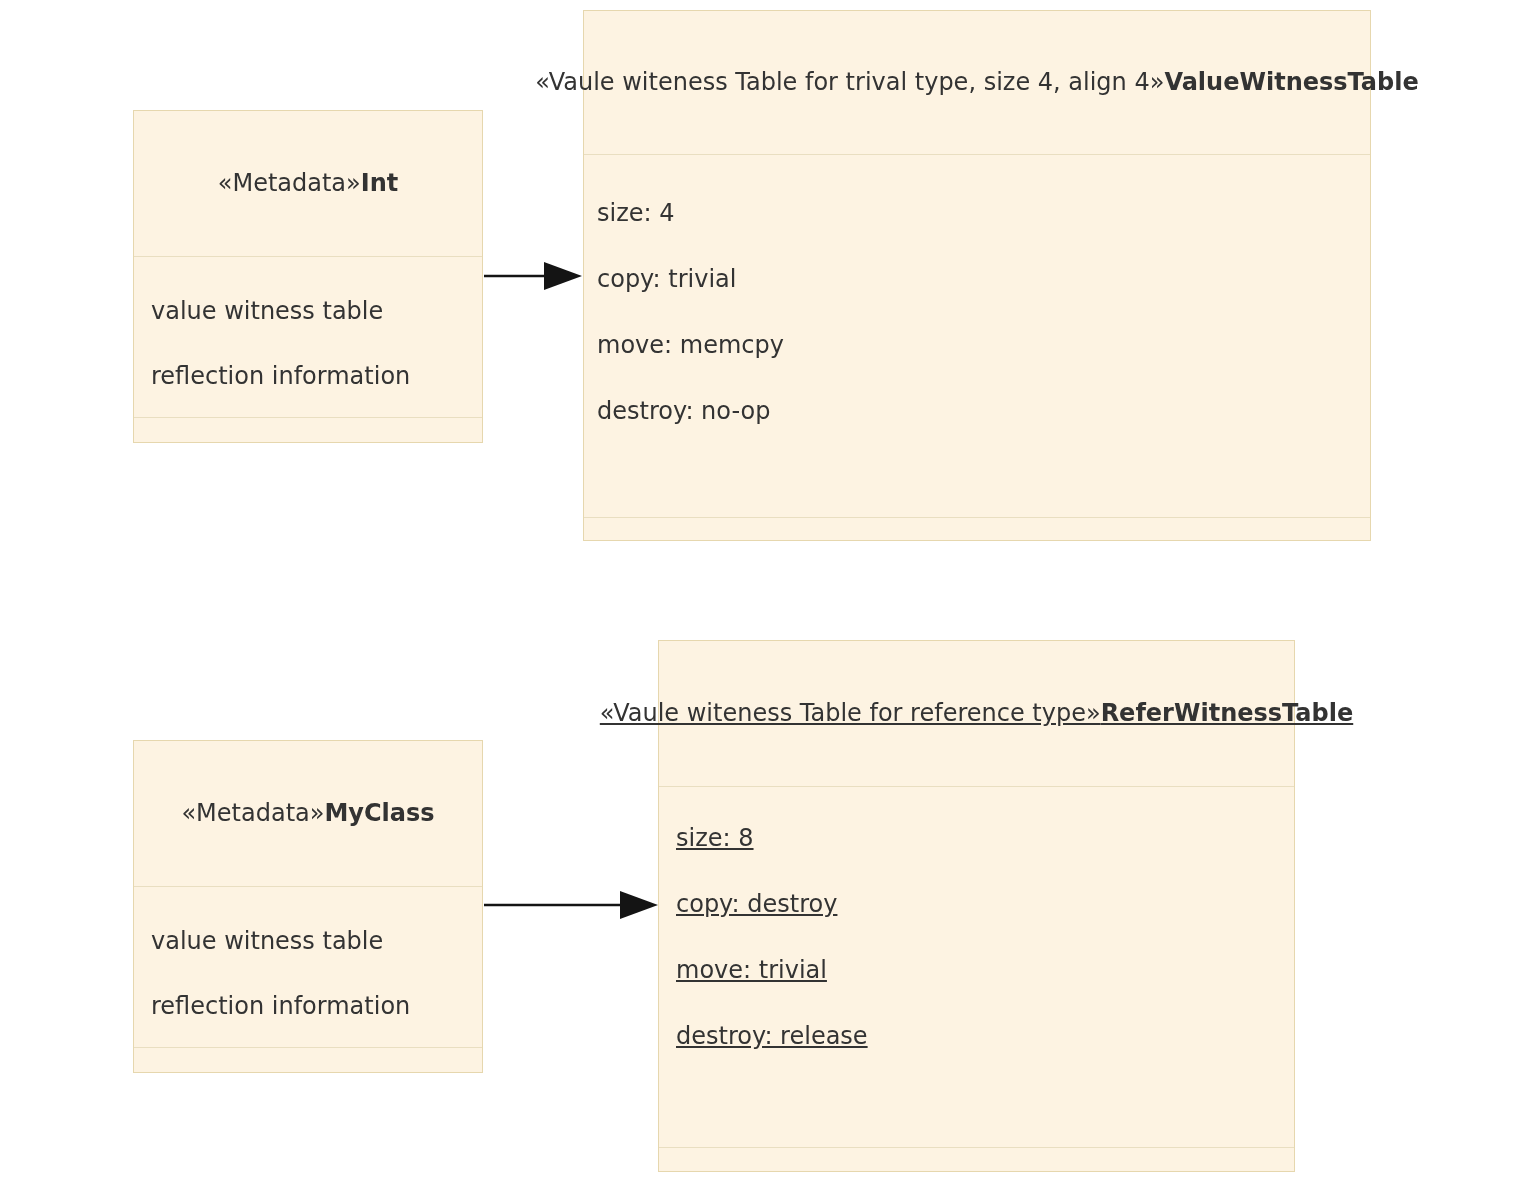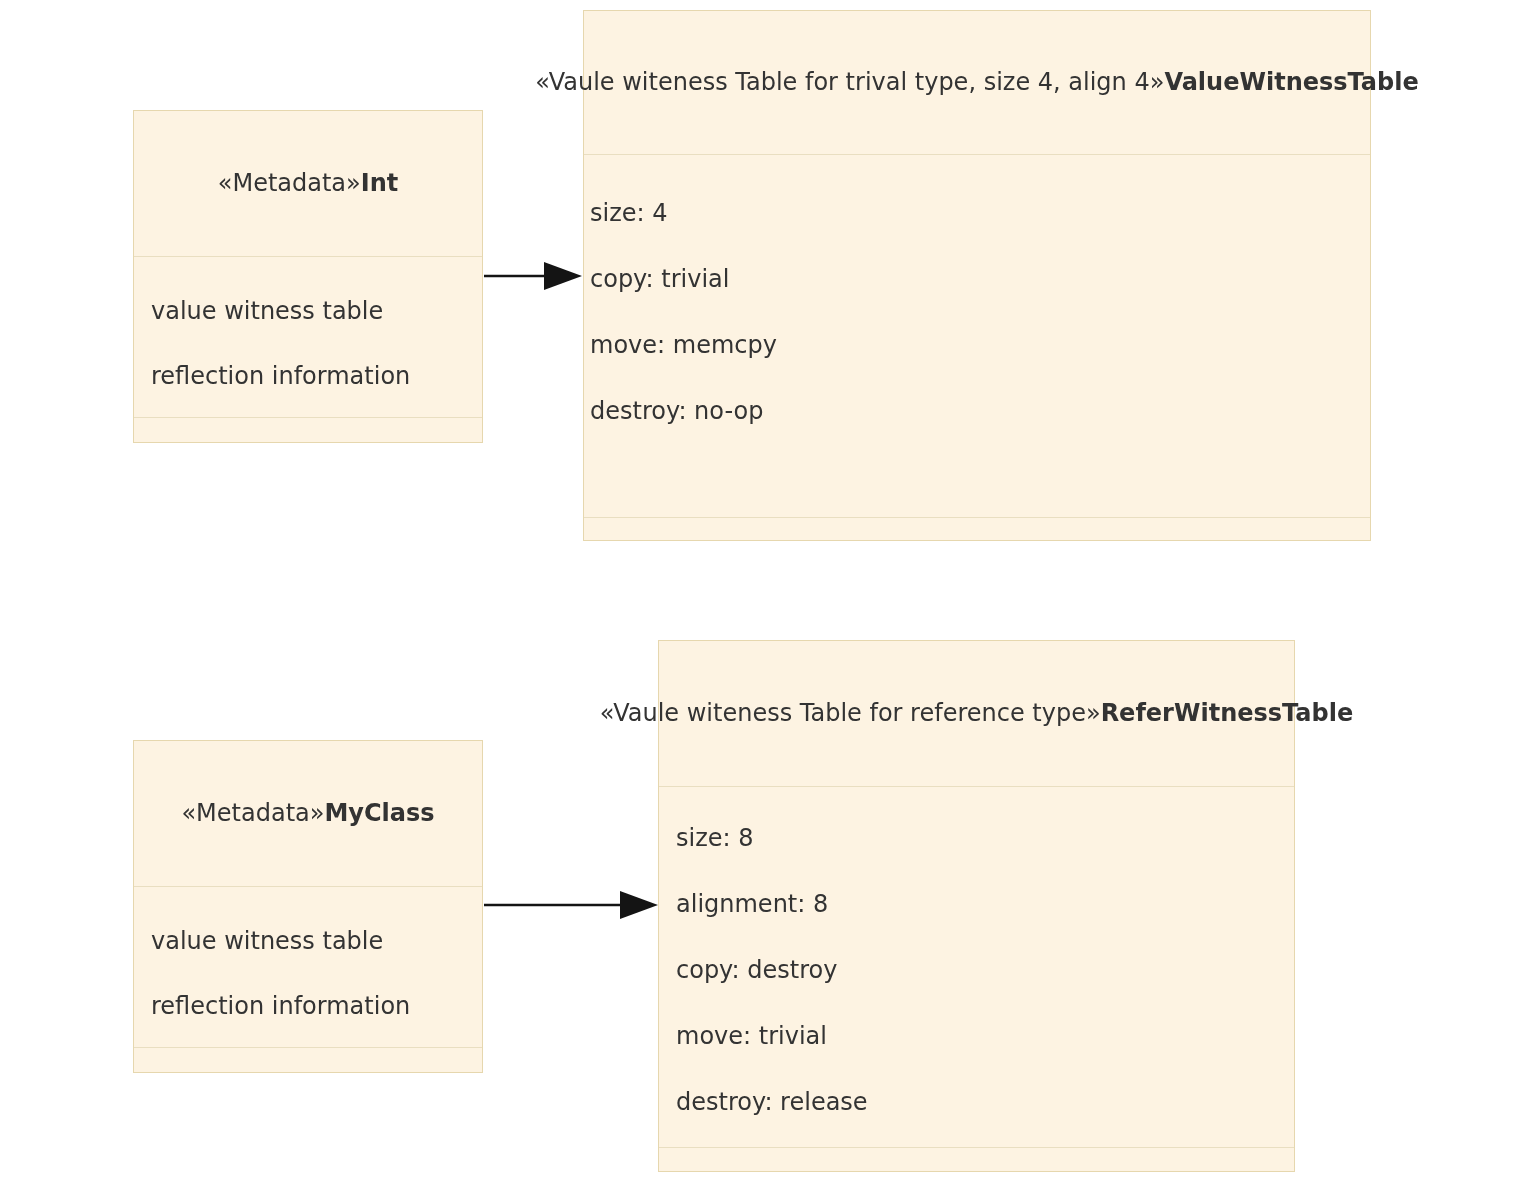--- a/index.html
+++ b/index.html
@@ -90,49 +90,48 @@
       <div class="attr-row">reflection information</div>
     </div>
     <div class="compartment methods-compartment" style="height:25px;"></div>
   </div>
 
   <div class="node" style="left:583px; top:10px; width:788px; height:531px;">
     <div class="compartment title-compartment" style="height:143px;">
       <div class="stereotype">«Vaule witeness Table for trival type, size 4, align 4»</div>
       <div class="class-name">ValueWitnessTable</div>
     </div>
-    <div class="compartment attrs-compartment" style="padding-top:25px; padding-left:6px;">
+    <div class="compartment attrs-compartment" style="padding-top:25px; padding-left:13px;">
       <div class="attr-row" style="line-height:66px;">size: 4</div>
       <div class="attr-row" style="line-height:66px;">copy: trivial</div>
       <div class="attr-row" style="line-height:66px;">move: memcpy</div>
       <div class="attr-row" style="line-height:66px;">destroy: no-op</div>
     </div>
     <div class="compartment methods-compartment" style="height:23px;"></div>
   </div>
 
   <div class="node" style="left:133px; top:740px; width:350px; height:333px;">
     <div class="compartment title-compartment" style="height:145px;">
       <div class="stereotype">«Metadata»</div>
       <div class="class-name">MyClass</div>
     </div>
     <div class="compartment attrs-compartment">
       <div class="attr-row">value witness table</div>
       <div class="attr-row">reflection information</div>
     </div>
     <div class="compartment methods-compartment" style="height:25px;"></div>
   </div>
 
-  <div class="node" style="left:658px; top:640px; width:637px; height:532px;">
+  <div class="node" style="left:658px; top:640px; width:637px; height:532px;text-decoration:underline;">
     <div class="compartment title-compartment" style="height:145px;">
       <div class="stereotype">«Vaule witeness Table for reference type»</div>
       <div class="class-name">ReferWitnessTable</div>
     </div>
     <div class="compartment attrs-compartment" style="padding-top:18px;">
       <div class="attr-row" style="line-height:66px;">size: 8</div>
-      <div class="attr-row" style="line-height:66px;">alignment: 8</div>
       <div class="attr-row" style="line-height:66px;">copy: destroy</div>
       <div class="attr-row" style="line-height:66px;">move: trivial</div>
       <div class="attr-row" style="line-height:66px;">destroy: release</div>
     </div>
     <div class="compartment methods-compartment" style="height:24px;"></div>
   </div>
 
   <svg class="edges" width="1514" height="1194" viewBox="0 0 1514 1194" aria-hidden="true">
     <g>
       <line x1="484" y1="276" x2="548" y2="276"></line>

